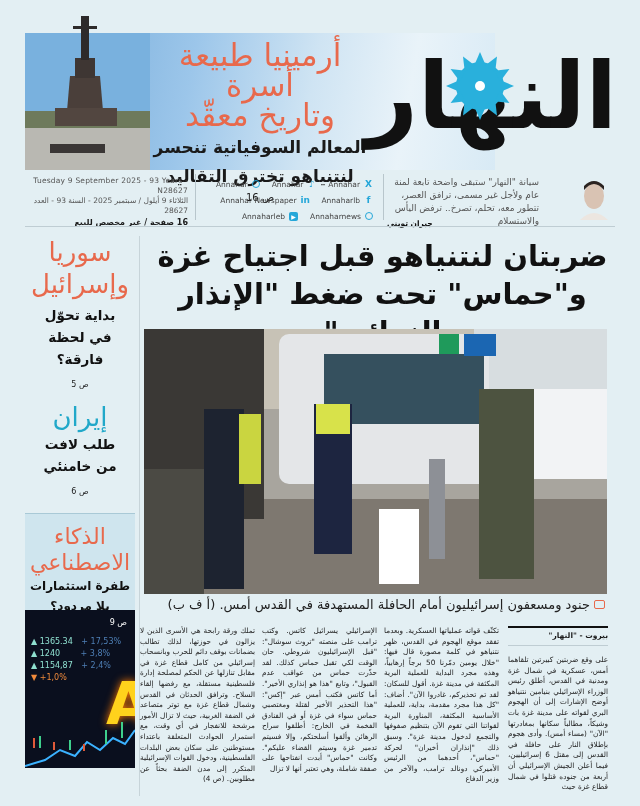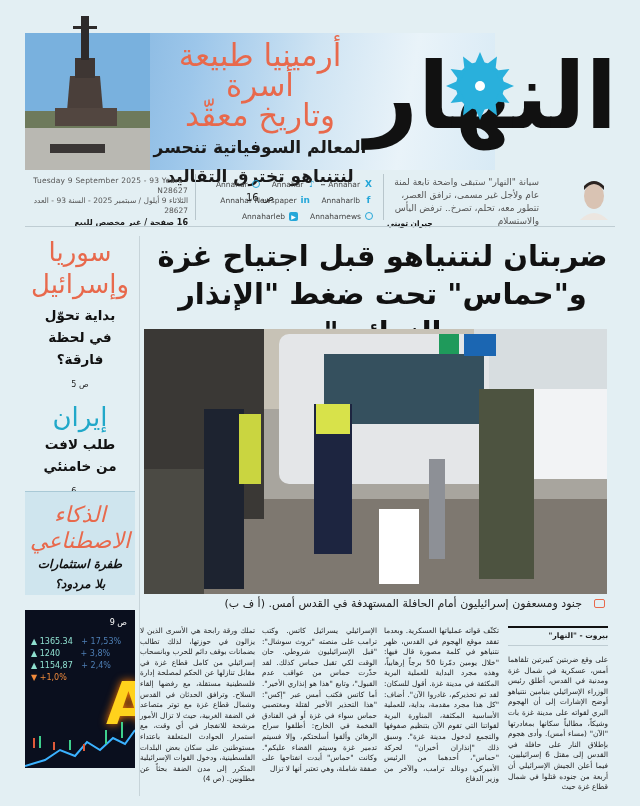--- a/index.html
+++ b/index.html
@@ -54,29 +54,29 @@
   .hrule { left:25px; top:226px; width:590px; height:1px; background:#bfcdd3; }
 
   
   .sidebar { left:25px; top:236px; width:110px; }
   .side-block { text-align:center; direction:rtl; }
   .side-h { font-size:26px; line-height:32px; }
   .side-h.orange { color:#e8694c; }
   .side-h.cyan { color:#21a8c9; }
   .side-sub { font-weight:bold; font-size:13.5px; line-height:22px; color:#111; }
   .side-page { font-size:8px; margin-top:10px; }
-  .ai-box { left:25px; top:491px; width:110px; height:103px; background:#cfe5ee; border-top:1px solid #a9c9d6;font-style:italic; }
+  .ai-box { left:25px; top:513px; width:110px; height:103px; background:#cfe5ee; border-top:1px solid #a9c9d6; }
   .ai-img { left:25px; top:610px; width:110px; height:158px; background:#0a0f1e; overflow:hidden; }
   .vdiv { left:139px; top:236px; width:1px; height:560px; background:#c7d4d9; }
 
   
   .headline { left:150px; top:237px; width:465px; direction:rtl; text-align:center;
     font-size:29px; line-height:38px; font-weight:bold; color:#111; }
   .photo { left:144px; top:329px; width:463px; height:265px; background:#8a8f96; overflow:hidden; }
-  .caption { left:150px; top:597px; width:455px; direction:rtl; text-align:right; font-size:11px; color:#222; display:flex; gap:12px; align-items:center; }
+  .caption { left:150px; top:597px; width:455px; direction:rtl; text-align:right; font-size:13px; color:#222; display:flex; gap:4px; align-items:center; }
   .cam { width:9px; height:7px; border:1px solid #e8694c; border-radius:2px; display:inline-block; }
 
   
   .byline-rule { left:508px; top:626px; width:100px; height:2px; background:#111; }
   .byline { left:508px; top:631px; width:100px; direction:rtl; text-align:right; font-size:7.5px; font-weight:bold; }
   .byline-rule2 { left:508px; top:645px; width:100px; height:1px; background:#bfcdd3; }
   .col { direction:rtl; text-align:justify; font-size:7.3px; line-height:10.6px; color:#222; }
   .col1 { left:508px; top:655px; width:100px; }
   .col2 { left:384px; top:626px; width:115px; }
   .col3 { left:262px; top:626px; width:115px; }

